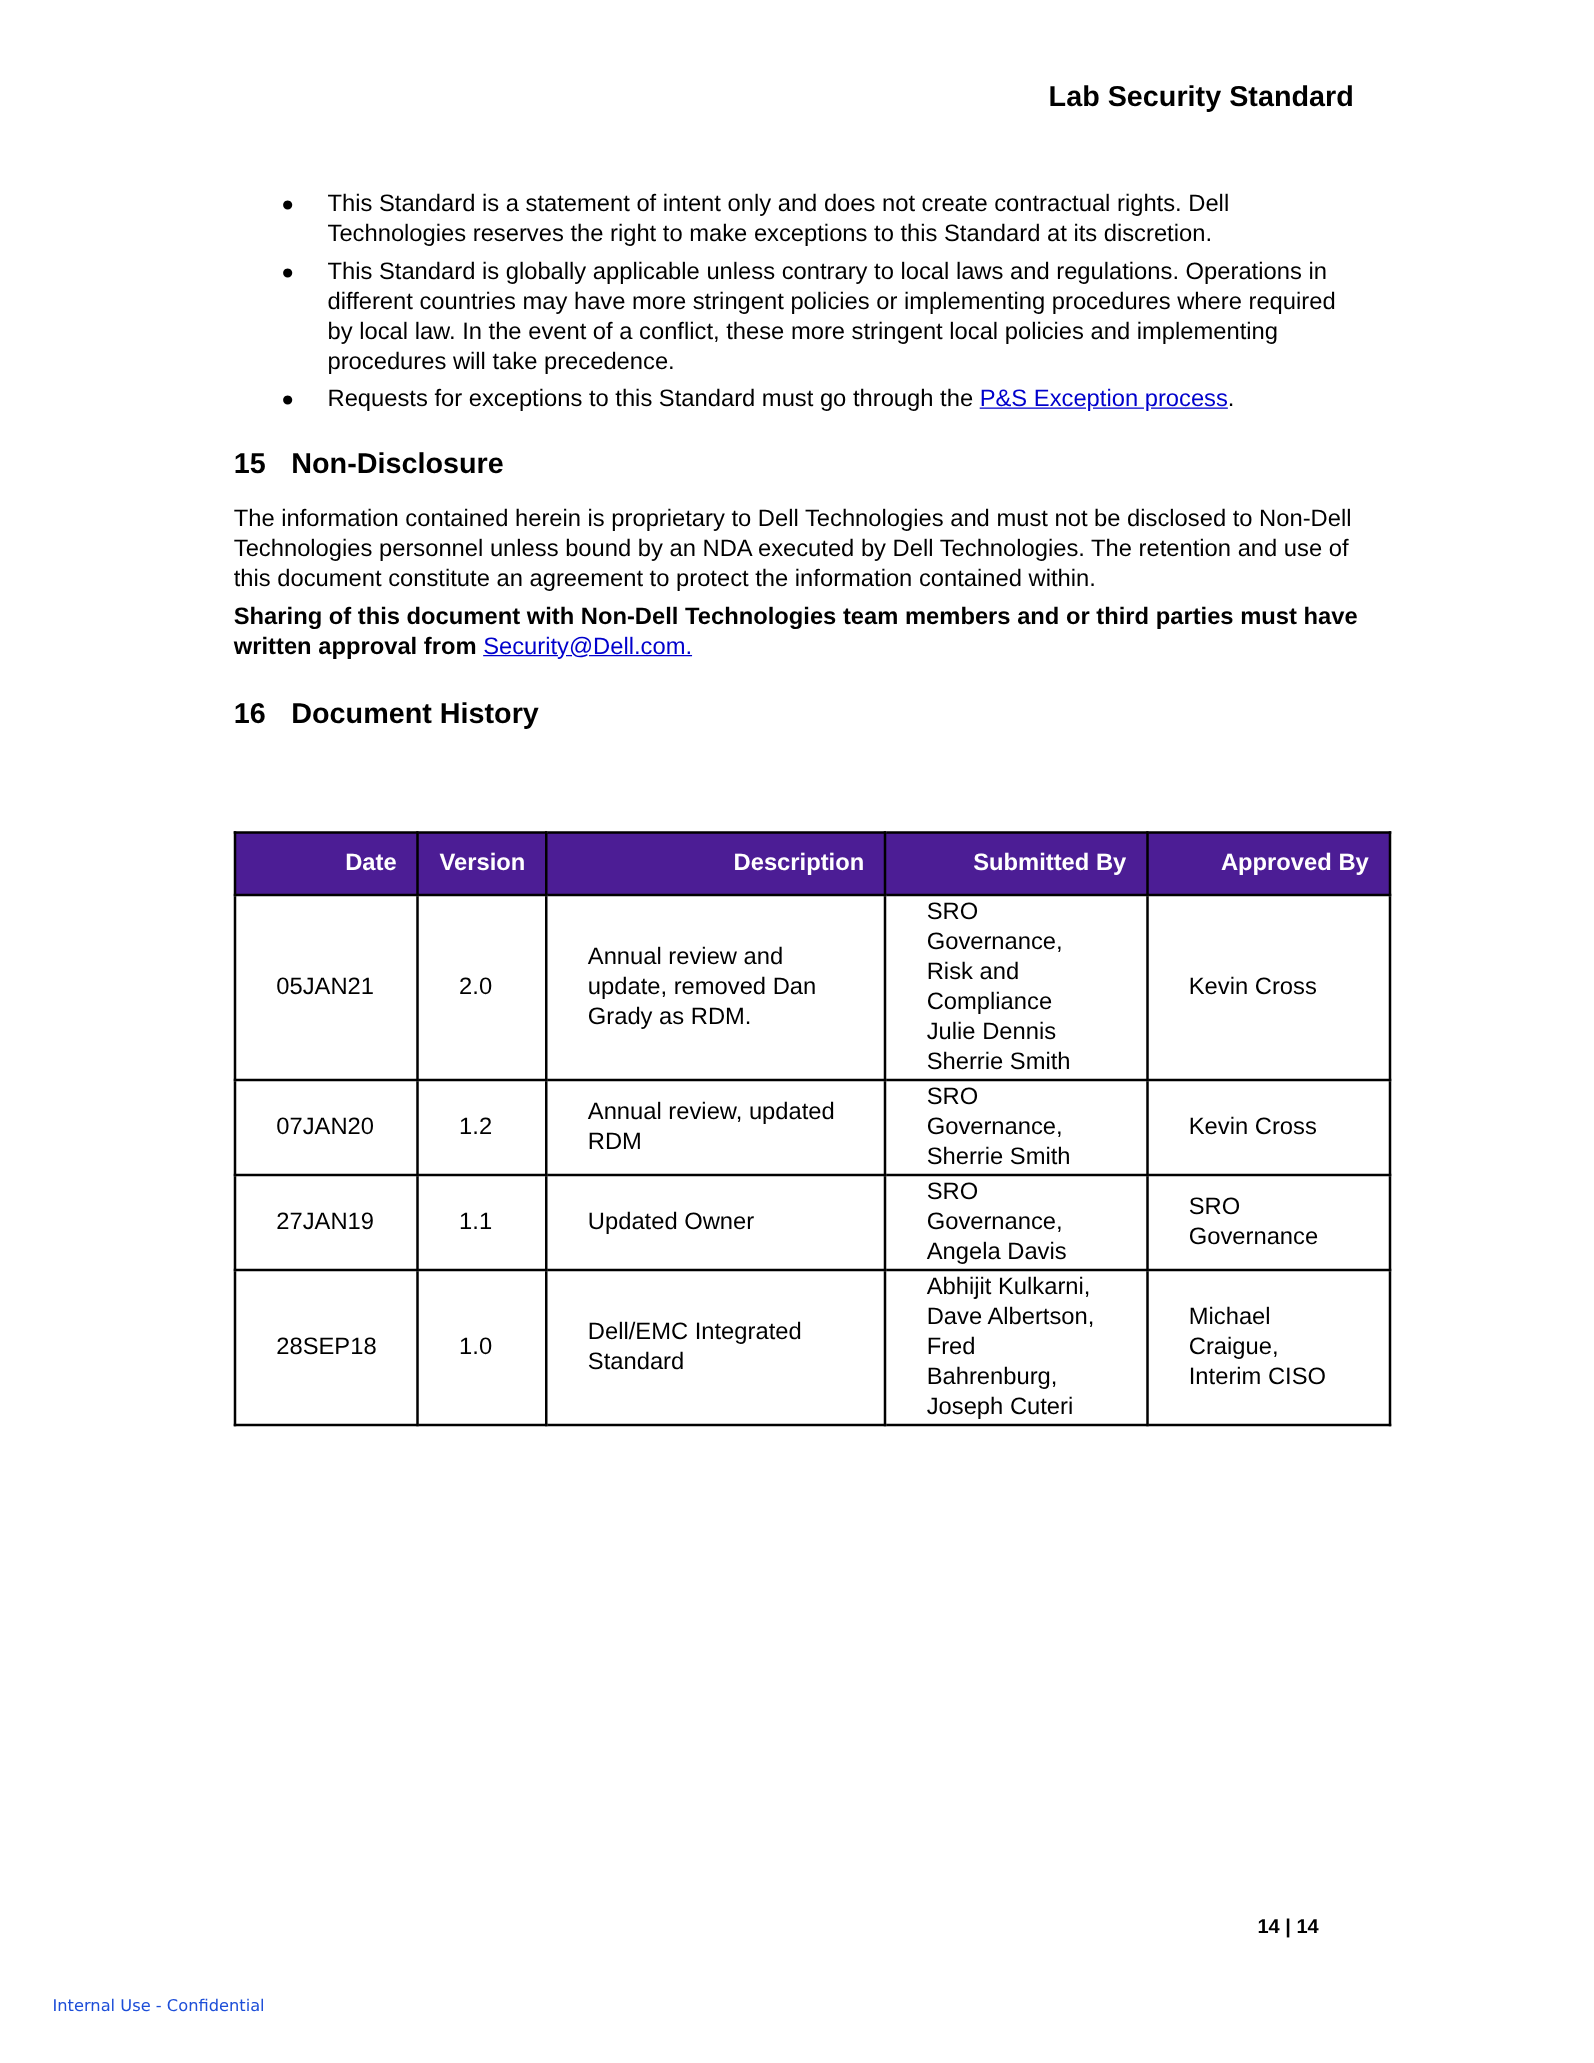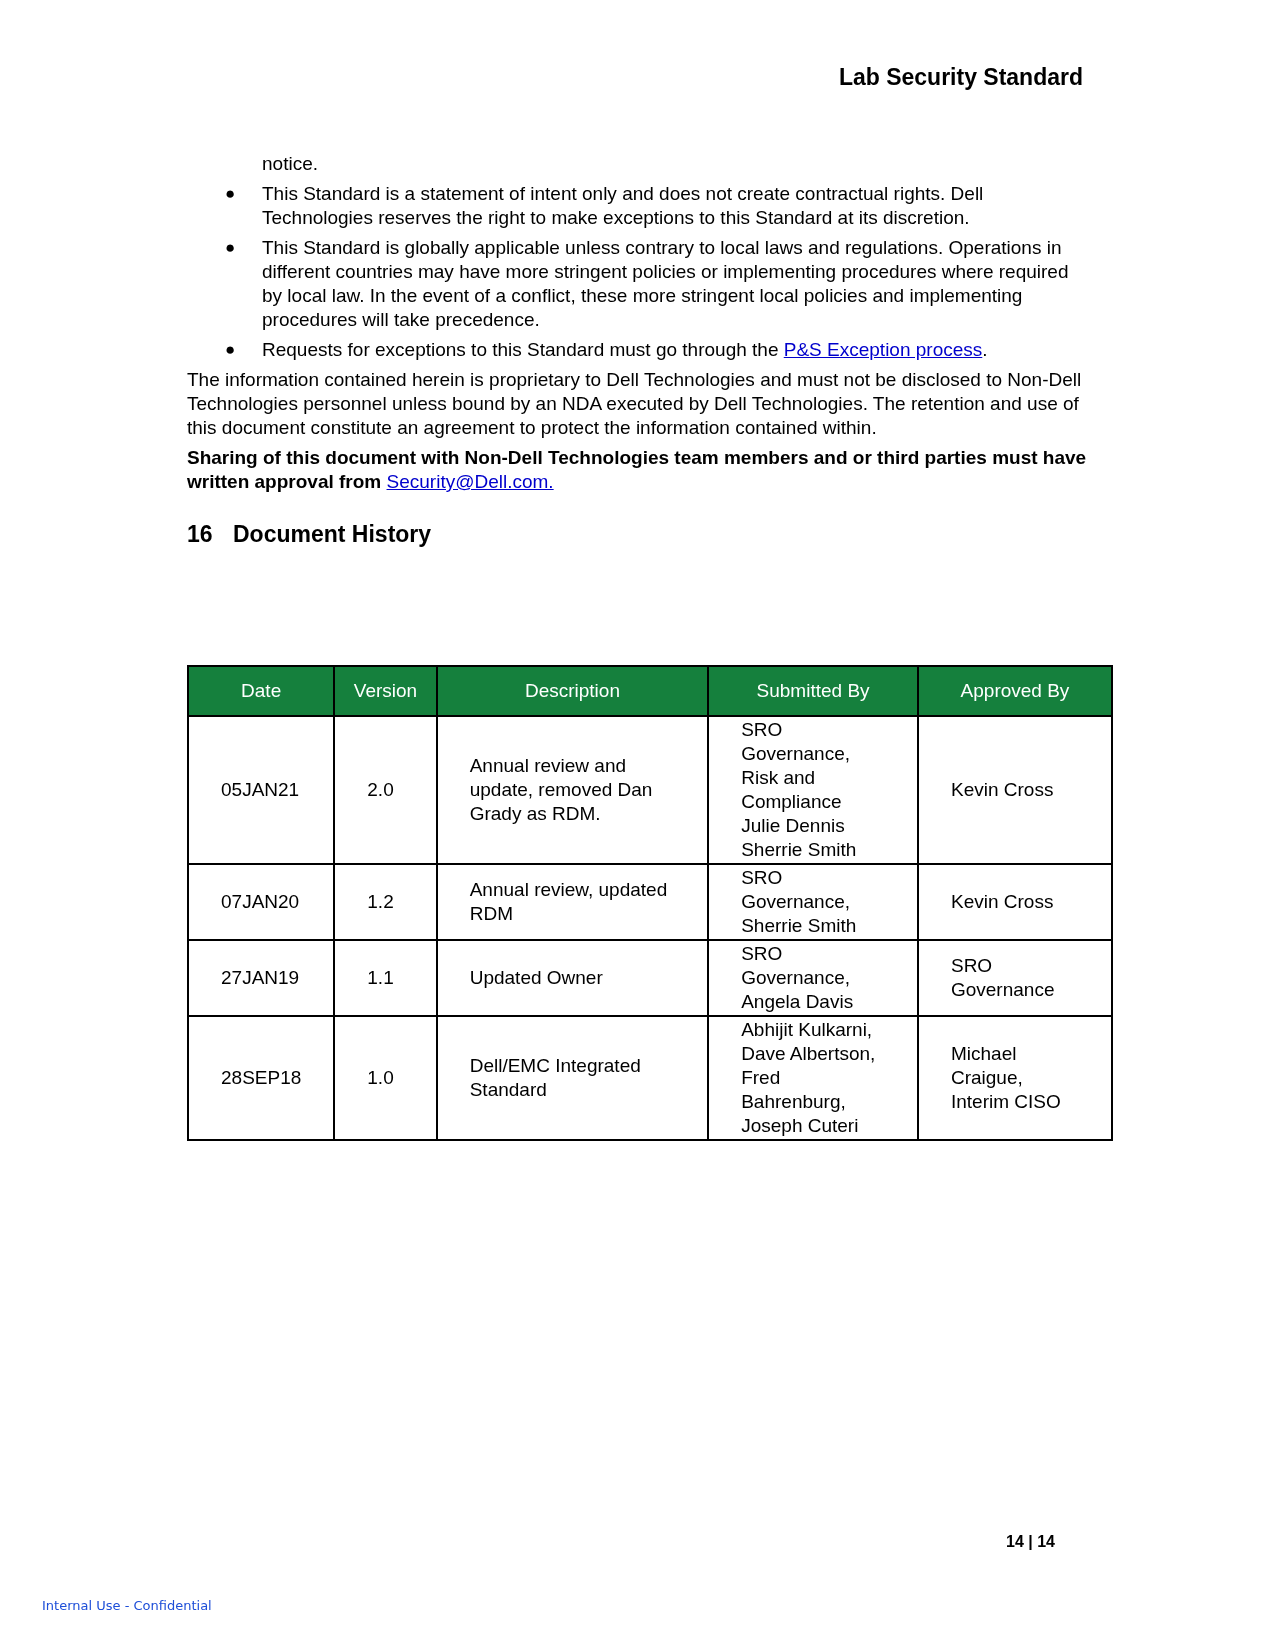--- a/index.html
+++ b/index.html
@@ -11,48 +11,50 @@
   ul.bullets { list-style: none; margin: 0; padding: 0; }
   ul.bullets li { position: relative; padding-left: 75px; margin-bottom: 6px; }
   ul.bullets li .bullet { position: absolute; left: 38px; top: 0; font-size: 17px; }
   a.link { color: #0000cc; text-decoration: underline; }
   h2.section { font-size: 23px; font-weight: bold; margin: 24px 0 20px 0; line-height: 28px; }
   h2.section .num { display: inline-block; width: 46px; }
   p.body { margin: 0 0 6px 0; }
   p.bold { font-weight: bold; margin: 0; }
   table.history { position: absolute; left: 187px; top: 665px; width: 926px; border-collapse: collapse;
                   font-size: 19px; line-height: 24px; }
-  table.history th { background: #15803d; color: #ffffff; text-align: center; font-weight: normal;
+  table.history th { background: #4c1d95; color: #ffffff; text-align: right; font-weight: bold;
                      padding: 12px 16px; border: 2px solid #000; height: 22px; }
   table.history td { border: 2px solid #000; padding: 1px 32px; vertical-align: middle; }
   .page-number { position: absolute; left: 1006px; top: 1533px; font-size: 16px; font-weight: bold; }
   .footer-label { position: absolute; left: 42px; top: 1598px; font-size: 13px; color: #1d4ed8; font-family: "DejaVu Sans", sans-serif; }
 </style>
 </head>
 <body>
 
 <div class="running-header">Lab Security Standard</div>
 
 <div class="content">
-  <p class="cont-line">notice.</p>
   <ul class="bullets">
     <li>
       <span class="bullet">●</span>
       <span>This Standard is a statement of intent only and does not create contractual rights. Dell Technologies reserves the right to make exceptions to this Standard at its discretion.</span>
     </li>
     <li>
       <span class="bullet">●</span>
       <span>This Standard is globally applicable unless contrary to local laws and regulations. Operations in different countries may have more stringent policies or implementing procedures where required by local law. In the event of a conflict, these more stringent local policies and implementing procedures will take precedence.</span>
     </li>
     <li>
       <span class="bullet">●</span>
       <span>Requests for exceptions to this Standard must go through the </span><a class="link" href="#">P&amp;S Exception process</a><span>.</span>
     </li>
   </ul>
 
+  <h2 class="section">
+    <span class="num">15</span><span>Non-Disclosure</span>
+  </h2>
   <p class="body">The information contained herein is proprietary to Dell Technologies and must not be disclosed to Non-Dell Technologies personnel unless bound by an NDA executed by Dell Technologies. The retention and use of this document constitute an agreement to protect the information contained within.</p>
   <p class="bold">
     <span>Sharing of this document with Non-Dell Technologies team members and or third parties must have written approval from </span><a class="link" href="#" style="font-weight:normal">Security@Dell.com.</a>
   </p>
 
   <h2 class="section" style="margin-top:26px">
     <span class="num">16</span><span>Document History</span>
   </h2>
 </div>
 

